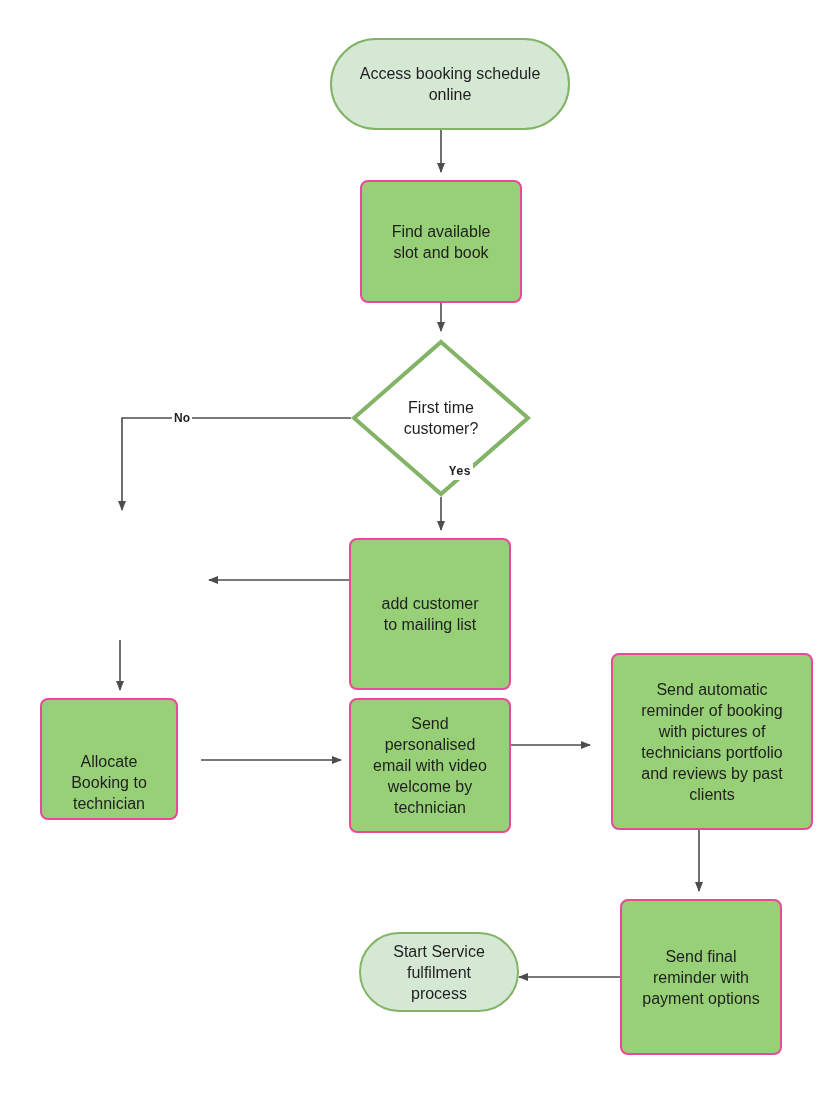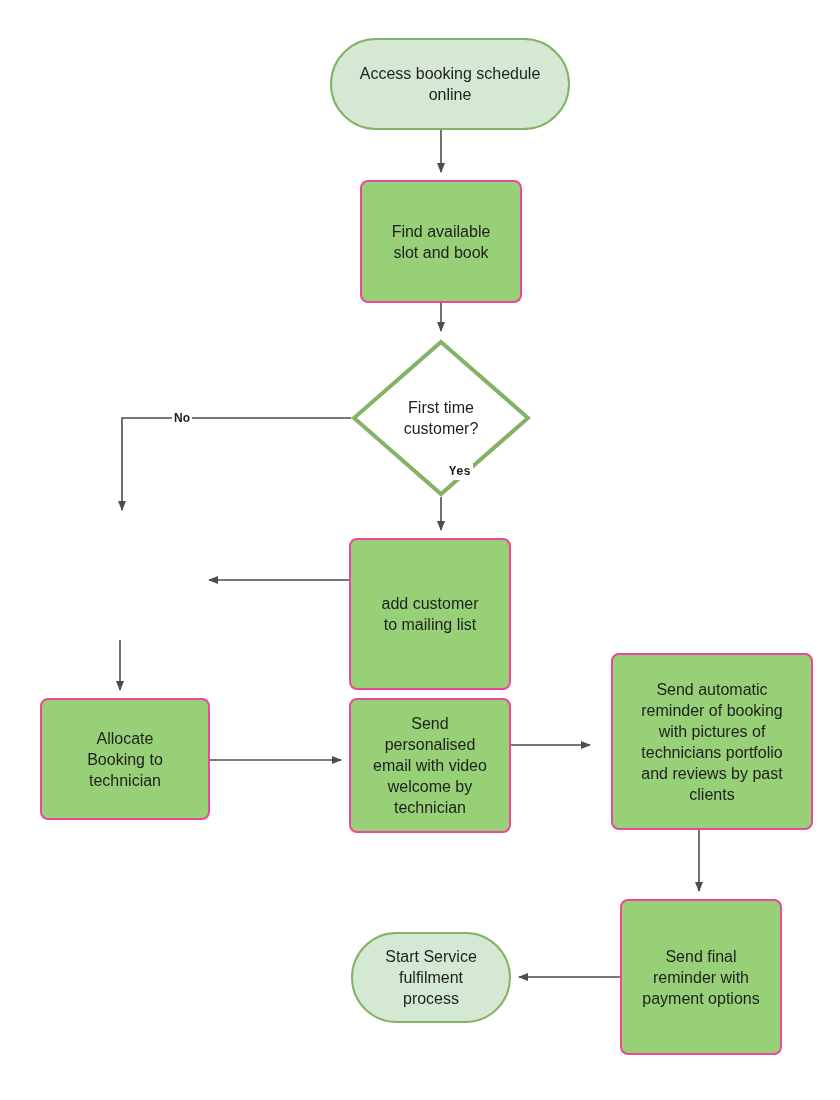--- a/index.html
+++ b/index.html
@@ -148,21 +148,21 @@
     <span class="node-label">First time
 customer?</span>
   </div>
 
 
   <div class="node process" style="left:349px; top:538px; width:162px; height:152px;">
     <span class="node-label">add customer
 to mailing list</span>
   </div>
 
-  <div class="node process" style="left:40px; top:698px; width:170px; height:122px;">
+  <div class="node process" style="left:40px; top:698px; width:138px; height:122px;align-items:flex-end;">
     <span class="node-label">Allocate
 Booking to
 technician</span>
   </div>
 
   <div class="node process" style="left:349px; top:698px; width:162px; height:135px;">
     <span class="node-label">Send
 personalised
 email with video
 welcome by
@@ -177,21 +177,21 @@
 and reviews by past
 clients</span>
   </div>
 
   <div class="node process" style="left:620px; top:899px; width:162px; height:156px;">
     <span class="node-label">Send final
 reminder with
 payment options</span>
   </div>
 
-  <div class="node terminal" style="left:351px; top:932px; width:160px; height:91px;">
+  <div class="node terminal" style="left:359px; top:932px; width:160px; height:80px;">
     <span class="node-label">Start Service
 fulfilment
 process</span>
   </div>
 
   <div class="edge-label" style="left:172px; top:410px;">No</div>
 
   <div class="edge-label" style="left:447px; top:464px;font-family:Liberation Mono, monospace;">Yes</div>
 
 </div>

